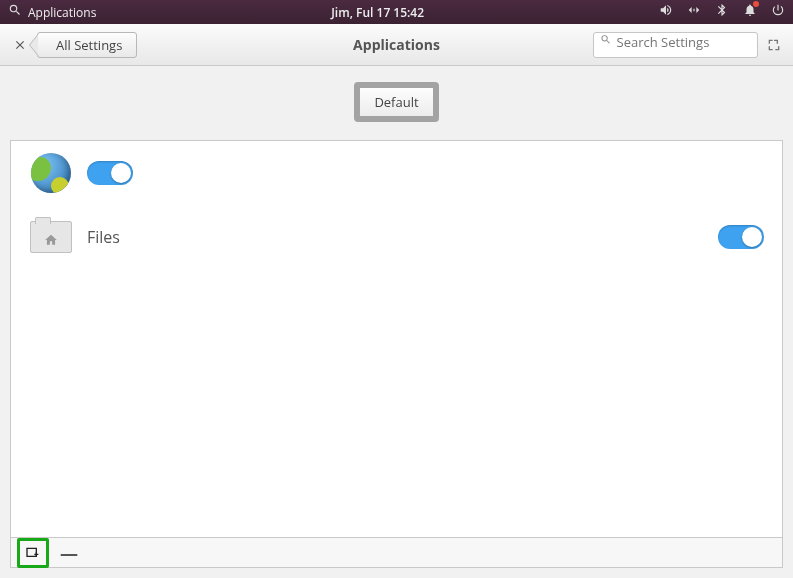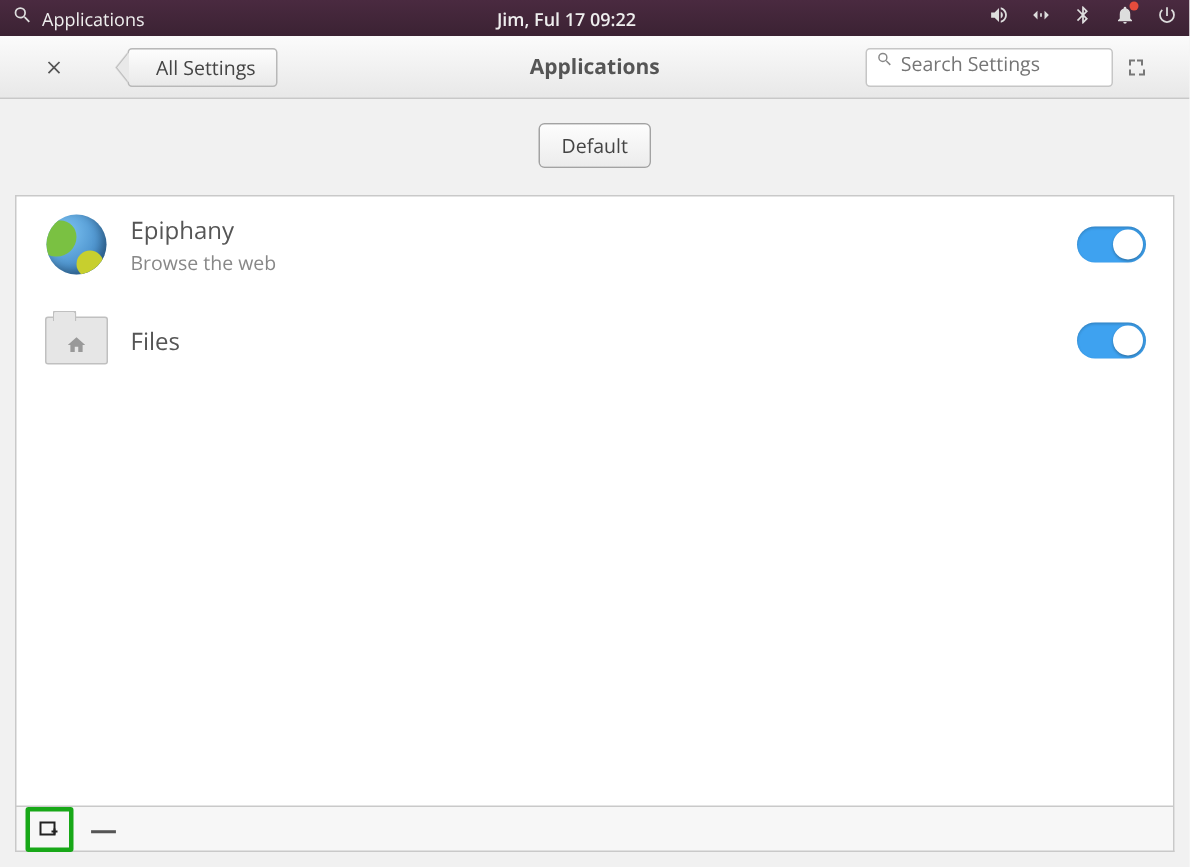--- a/index.html
+++ b/index.html
@@ -22,23 +22,22 @@
 .panel .bell { position: relative; }
 .panel .bell .dot { position: absolute; top: -2px; right: -2px; width: 6px; height: 6px; background: #e74c3c; border-radius: 50%; }
 
 
 .winbar {
   height: 42px;
   background: linear-gradient(to bottom, #fbfbfb, #e8e8e8);
   border-bottom: 1px solid #c8c8c8;
   display: flex;
   align-items: center;
-  padding: 0 25px;
+  padding: 0 9px;
   position: relative;
-  gap: 32px;
 }
 .winbar .close-btn {
   width: 22px; height: 22px; display: flex; align-items: center; justify-content: center;
   color: #555; font-size: 14px; cursor: pointer;
 }
 .winbar .breadcrumb-btn {
   height: 26px;
   padding: 0 14px 0 18px;
   border: 1px solid #b8b8b8;
   border-radius: 3px 3px 3px 3px;
@@ -86,21 +85,21 @@
 .winbar .expand-btn svg { width: 16px; height: 16px; fill: #777; }
 
 
 .content {
   padding: 16px 10px 10px 10px;
   height: calc(578px - 24px - 42px);
   display: flex; flex-direction: column;
 }
 .tab-group {
   display: inline-flex;
-  border: 1px solid #a3a3a3;
+  border: 6px solid #a3a3a3;
   border-radius: 4px;
   overflow: hidden;
   margin: 0 auto 18px auto;
 }
 .tab-group .tab {
   padding: 5px 14px;
   font-size: 13px;
   color: #444;
   background: linear-gradient(to bottom,#fdfdfd,#ececec);
   cursor: pointer;
@@ -183,21 +182,21 @@
 
 <div class="panel">
   <div class="left">
     <span>
       <svg class="ico" viewBox="0 0 24 24">
           <path d="M15.5 14h-.79l-.28-.27A6.471 6.471 0 0016 9.5 6.5 6.5 0 109.5 16c1.61 0 3.09-.59 4.23-1.57l.27.28v.79l5 4.99L20.49 19l-4.99-5zM9.5 14A4.5 4.5 0 119.5 5a4.5 4.5 0 010 9z"></path>
         </svg>
     </span>
     <span>Applications</span>
   </div>
-  <div class="center">Jim, Ful 17   09:22</div>
+  <div class="center">Jim, Ful 17   15:42</div>
   <div class="right">
     <span>
       <svg class="ico" viewBox="0 0 24 24">
           <path d="M3 9v6h4l5 5V4L7 9H3zm13.5 3a4.5 4.5 0 00-2.5-4.03v8.05A4.5 4.5 0 0016.5 12zM14 3.23v2.06c2.89.86 5 3.54 5 6.71s-2.11 5.85-5 6.71v2.06c4.01-.91 7-4.49 7-8.77s-2.99-7.86-7-8.77z"></path>
         </svg>
     </span>
     <span>
       <svg class="ico" viewBox="0 0 24 24">
           <path d="M8 7l-5 5 5 5V7zm8 0v10l5-5-5-5zM11 10h2v4h-2z"></path>
         </svg>
@@ -251,24 +250,20 @@
     <div class="tab">Default</div>
   </div>
 
   <div class="listbox">
     <div class="app-row">
       <div class="app-icon">
         <div class="globe">
             <div class="land1"></div>
             <div class="land2"></div>
           </div>
-      </div>
-      <div class="app-text">
-        <div class="app-name">Epiphany</div>
-        <div class="app-desc">Browse the web</div>
       </div>
       <div class="switch">
           <div class="knob"></div>
         </div>
     </div>
 
     <div class="app-row">
       <div class="app-icon">
         <div class="folder">
             <div class="home"><svg viewBox="0 0 24 24">

